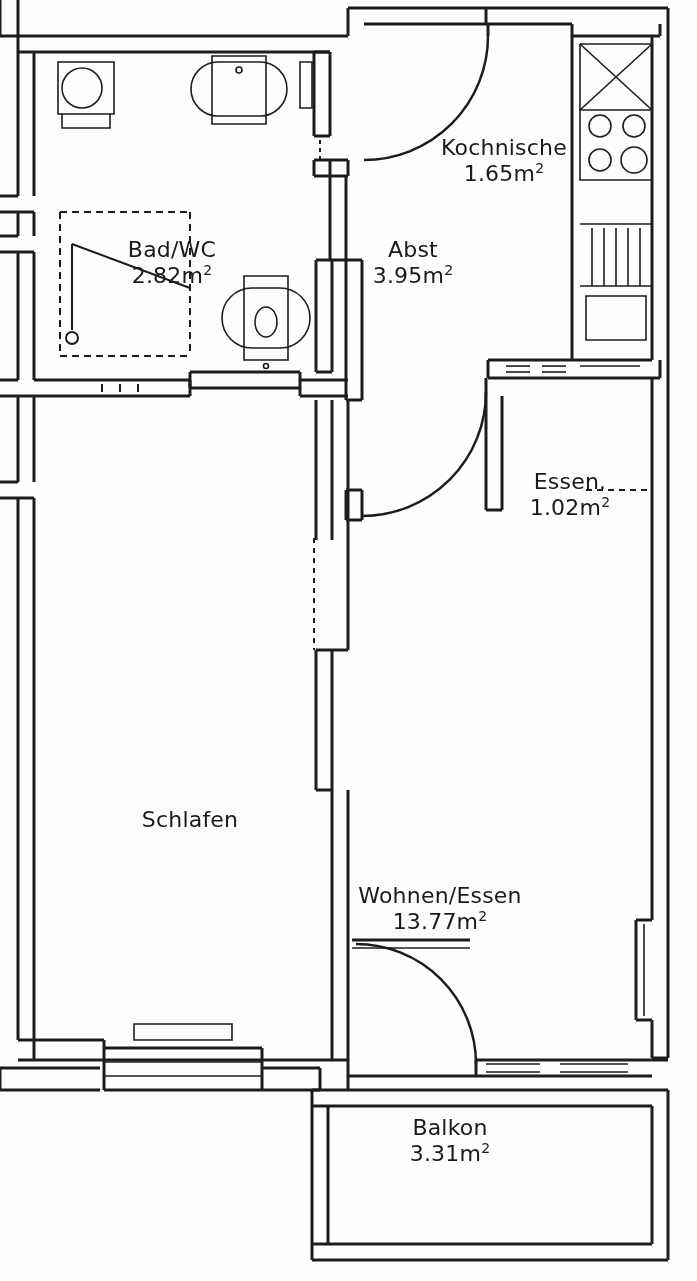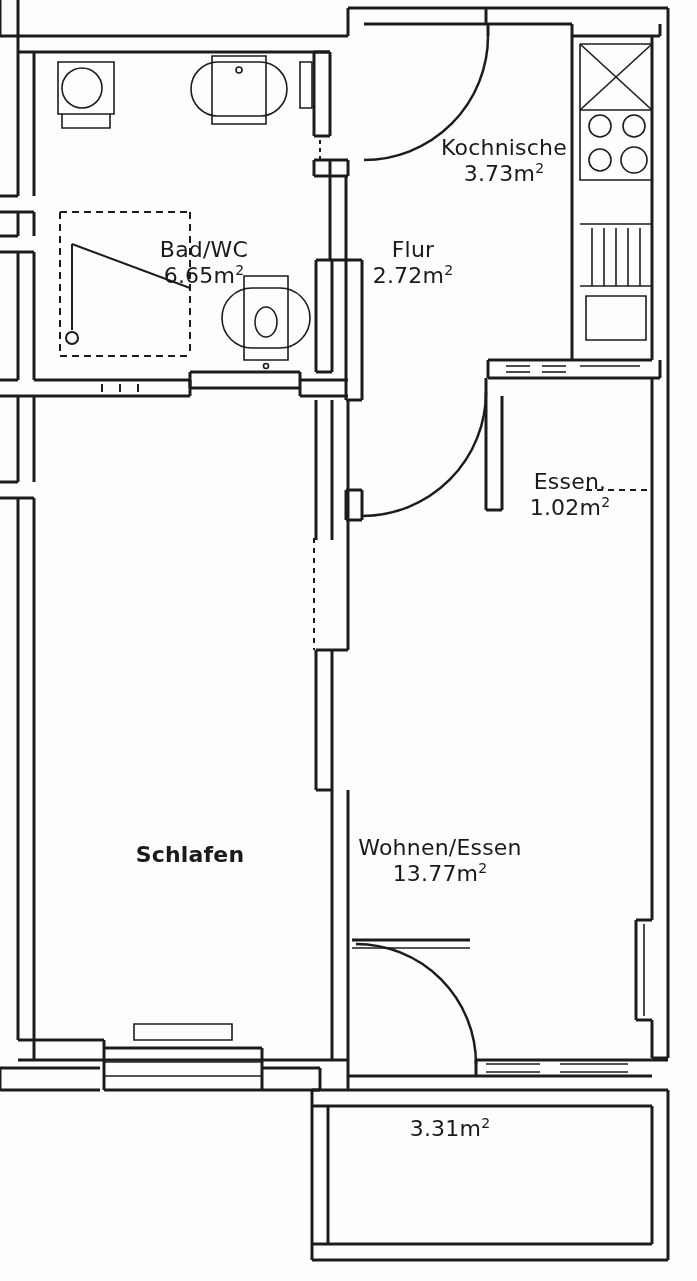--- a/index.html
+++ b/index.html
@@ -37,26 +37,26 @@
     text-align: center;
   }
   .room-label .area {
     display: block;
     font-size: 22px;
   }
   .room-label .area sup {
     font-size: 14px;
     vertical-align: super;
   }
-  .lbl-bad     { left: 72px;  top: 238px; width: 200px; margin-left: 32px; }
+  .lbl-bad     { left: 72px;  top: 238px; width: 200px; }
   .lbl-koch    { left: 404px; top: 136px; width: 200px; }
   .lbl-flur    { left: 338px; top: 238px; width: 150px; }
   .lbl-abst    { left: 490px; top: 470px; width: 160px; }
-  .lbl-schlafen{ left: 90px;  top: 843px; width: 200px; font-weight: bold; }
-  .lbl-wohnen  { left: 320px; top: 836px; width: 240px; }
+  .lbl-schlafen{ left: 90px;  top: 808px; width: 200px; }
+  .lbl-wohnen  { left: 320px; top: 884px; width: 240px; }
   .lbl-balkon  { left: 360px; top: 1116px; width: 180px; }
 </style>
 </head>
 <body>
 
 <div id="plan">
 
   <svg width="697" height="1281" viewBox="0 0 697 1281">
     <g fill="none" stroke="#1c1c1c" stroke-width="3" shape-rendering="geometricPrecision">
 
@@ -273,44 +273,45 @@
       <path d="M60 212 L60 356" stroke-dasharray="7 5" stroke-width="2"></path>
       <path d="M60 356 L190 356" stroke-dasharray="7 5" stroke-width="2"></path>
       <path d="M72 244 L72 330" stroke-width="2"></path>
       <path d="M72 244 L190 288" stroke-width="2"></path>
       <circle cx="72" cy="338" r="6" stroke-width="2"></circle>
     </g>
   </svg>
 
   <div class="room-label lbl-bad">
     <span class="name">Bad/WC</span>
-    <span class="area"><span>6.65m</span><sup>2</sup></span>
+    <span class="area"><span>2.82m</span><sup>2</sup></span>
   </div>
 
   <div class="room-label lbl-koch">
     <span class="name">Kochnische</span>
-    <span class="area"><span>3.73m</span><sup>2</sup></span>
+    <span class="area"><span>1.65m</span><sup>2</sup></span>
   </div>
 
   <div class="room-label lbl-flur">
-    <span class="name">Flur</span>
-    <span class="area"><span>2.72m</span><sup>2</sup></span>
+    <span class="name">Abst</span>
+    <span class="area"><span>3.95m</span><sup>2</sup></span>
   </div>
 
   <div class="room-label lbl-abst">
     <span class="name">Essen.</span>
     <span class="area"><span>1.02m</span><sup>2</sup></span>
   </div>
 
   <div class="room-label lbl-schlafen">
     <span class="name">Schlafen</span>
   </div>
 
   <div class="room-label lbl-wohnen">
     <span class="name">Wohnen/Essen</span>
     <span class="area"><span>13.77m</span><sup>2</sup></span>
   </div>
 
   <div class="room-label lbl-balkon">
+    <span class="name">Balkon</span>
     <span class="area"><span>3.31m</span><sup>2</sup></span>
   </div>
 
 </div>
 
 </body></html>

